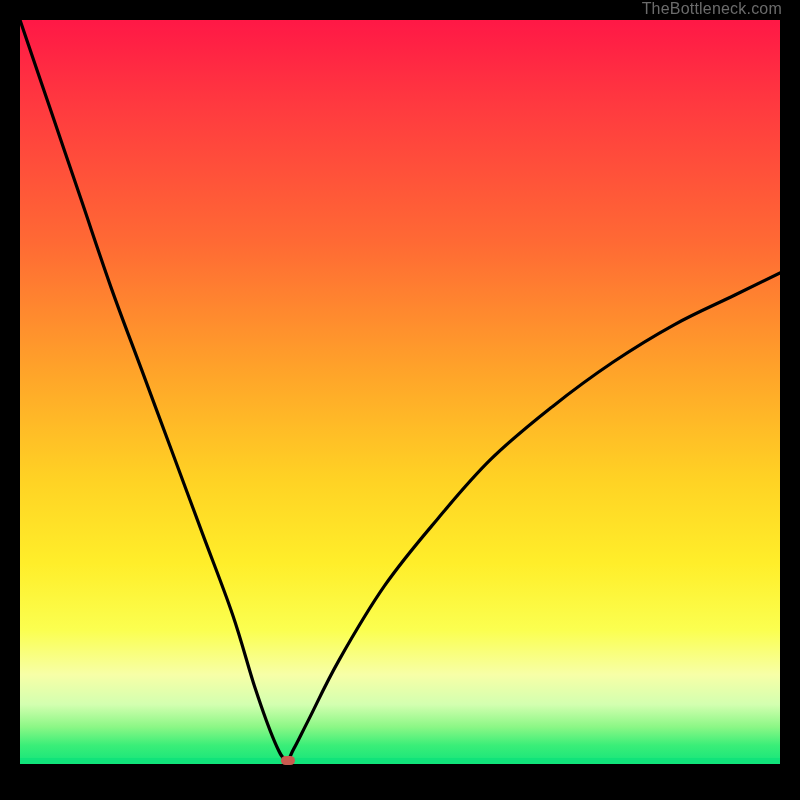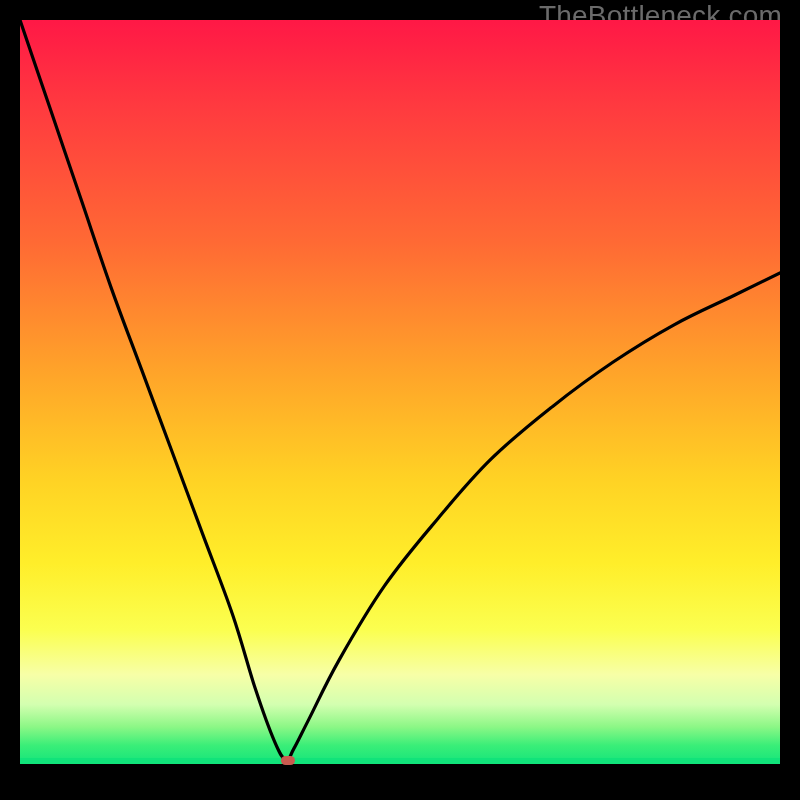--- a/index.html
+++ b/index.html
@@ -55,21 +55,21 @@
     bottom: 0;
     width: 760px;
     height: 16px;
     background: #000000;
   }
   .watermark {
     position: absolute;
     top: 0px;
     right: 18px;
     color: #6b6b6b;
-    font-size: 28px;
+    font-size: 16px;
     font-weight: 500;
     letter-spacing: 0.2px;
     user-select: none;
   }
   svg.curve {
     position: absolute;
     left: 0;
     top: 0;
     width: 760px;
     height: 744px;

